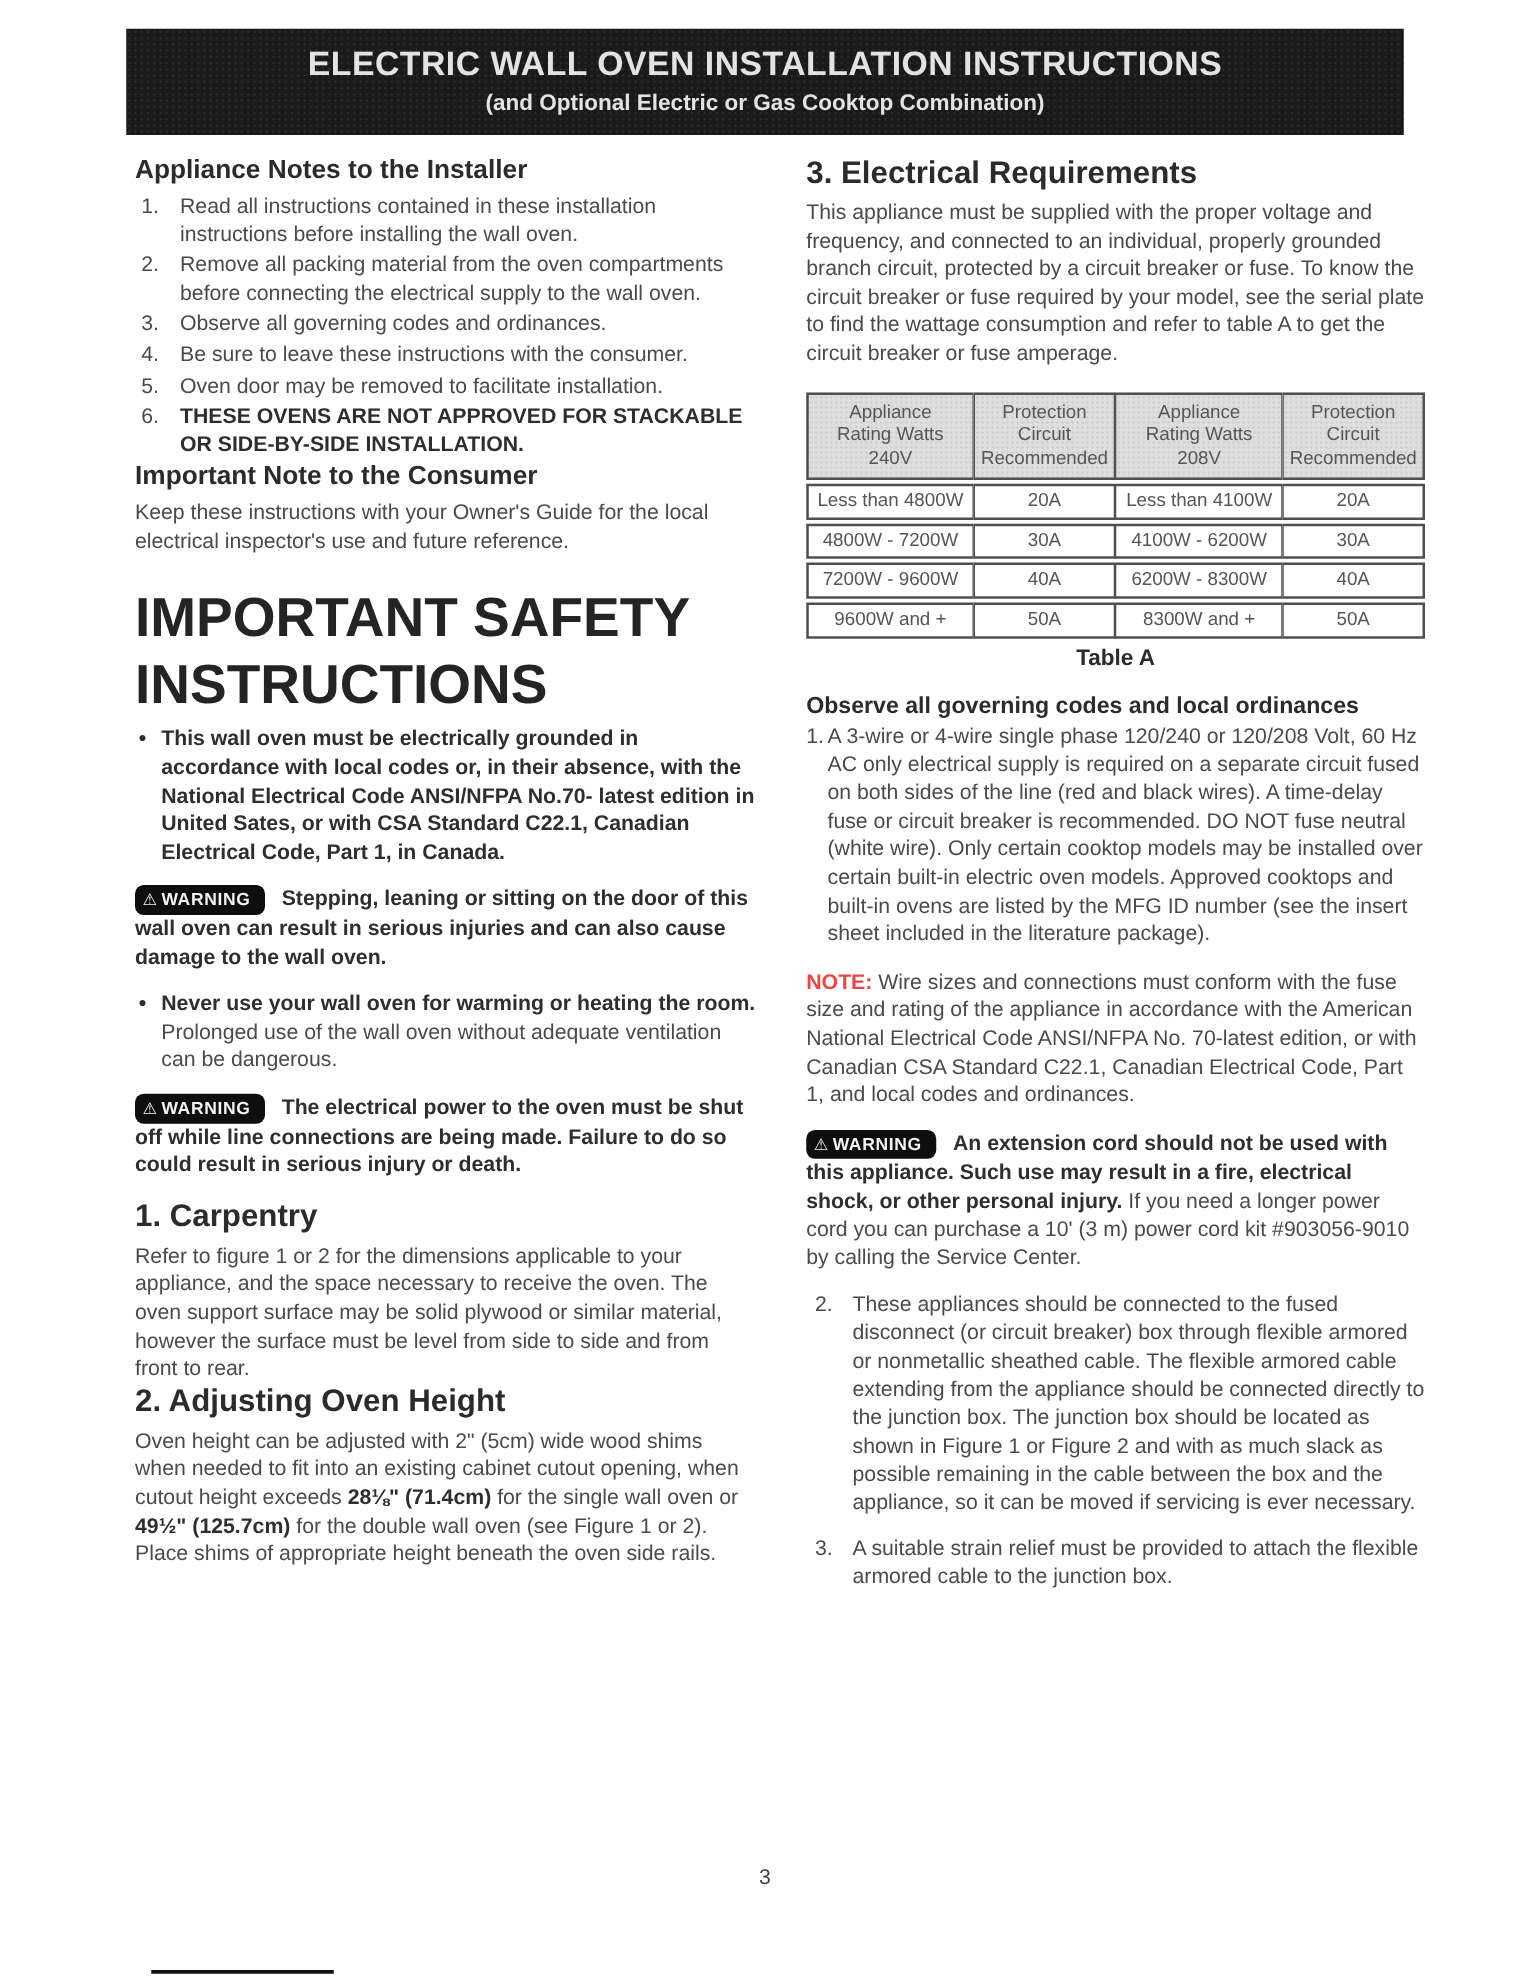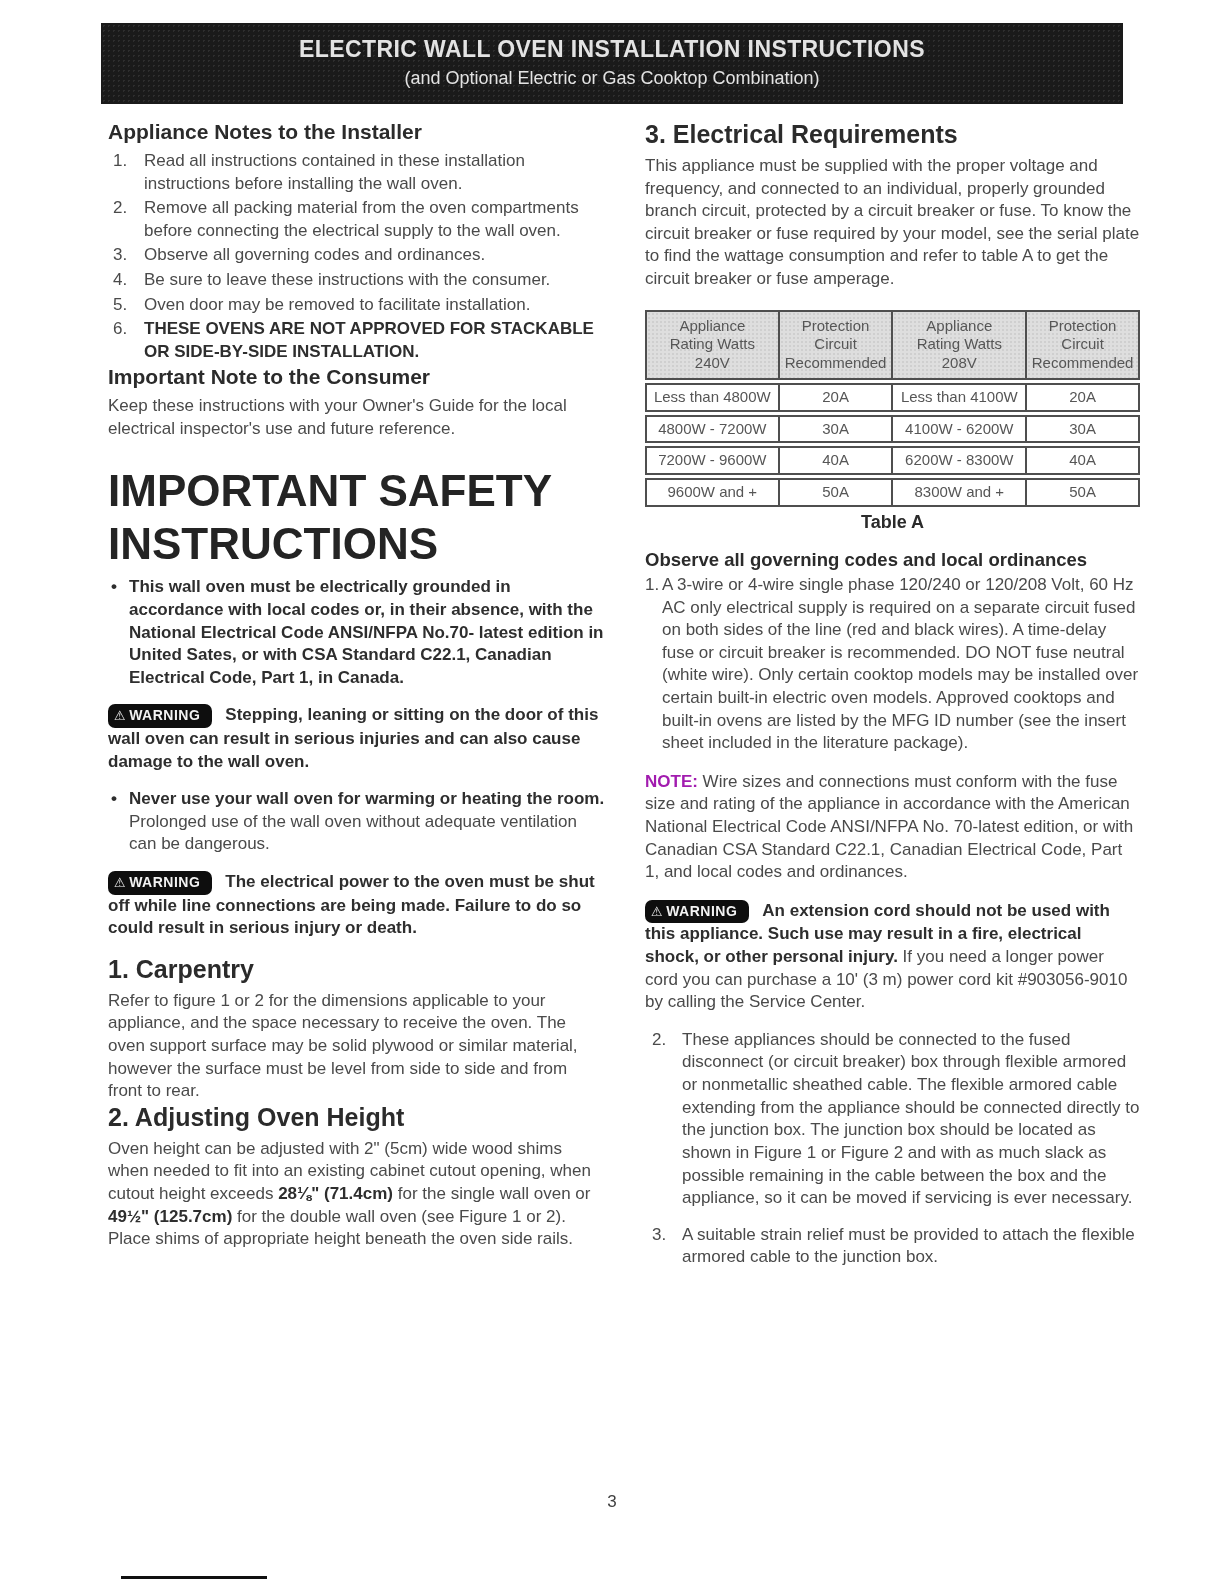--- a/index.html
+++ b/index.html
@@ -20,22 +20,22 @@
   .banner {
     margin: 23px auto 0 auto;
     width: 1022px;
     background-color: #1a1a1a;
     background-image: radial-gradient(#2e2e2e 1px, transparent 1px);
     background-size: 5px 5px;
     color: #e3e3e3;
     text-align: center;
     padding: 13px 10px 15px 10px;
   }
-  .banner-title { font-size: 23px; font-weight: bold; letter-spacing: 0.4px; }
-  .banner-sub   { font-size: 18px; font-weight: normal; margin-top: 5px; }
+  .banner-title { font-size: 27px; font-weight: bold; letter-spacing: 0.4px; }
+  .banner-sub   { font-size: 18px; font-weight: bold; margin-top: 5px; }
 
   
   .columns { display: flex; margin: 16px 84px 0 108px; gap: 40px; }
   .col-left  { width: 497px; flex: none; }
   .col-right { flex: 1; min-width: 0; }
 
   p, .t { font-size: 17px; line-height: 1.33; }
 
   h2.section {
     font-size: 21px; font-weight: bold; color: #2b2b2b; margin: 0 0 6px 0;
@@ -128,21 +128,21 @@
   .spec-table col.c4 { width: 23%; }
   .table-caption {
     text-align: center; font-weight: bold; color: #2b2b2b;
     font-size: 18px; margin: 2px 0 16px 0;
   }
   .codes-h { font-size: 18.5px; font-weight: bold; color: #2b2b2b; margin-bottom: 3px; }
   .hang1 { display: flex; font-size: 17px; line-height: 1.33; margin-bottom: 16px; }
   .hang1 .n { flex: none; width: 17px; }
   .hang1 .t { flex: 1; }
   .note-para, .plain-para { font-size: 17px; line-height: 1.33; margin-bottom: 16px; }
-  .note-para b, .plain-para b { color: #a21caf; }
+  .note-para b, .plain-para b { color: #ef4444; }
 
   
   .page-num {
     position: absolute; left: 0; right: 0; bottom: 72px;
     text-align: center; font-size: 17px; color: #3f3f3f;
   }
   .footer-rule {
     position: absolute; left: 121px; bottom: 5px;
     width: 146px; height: 3px; background: #101010;
   }

